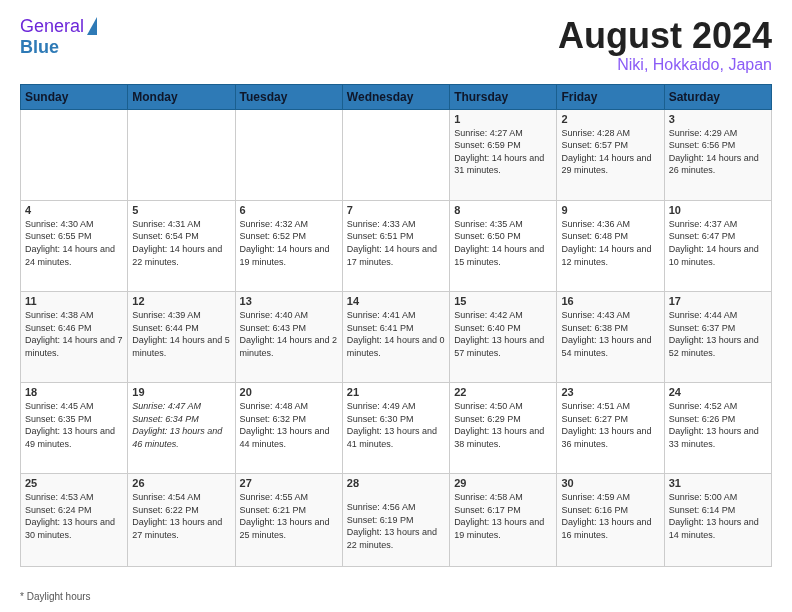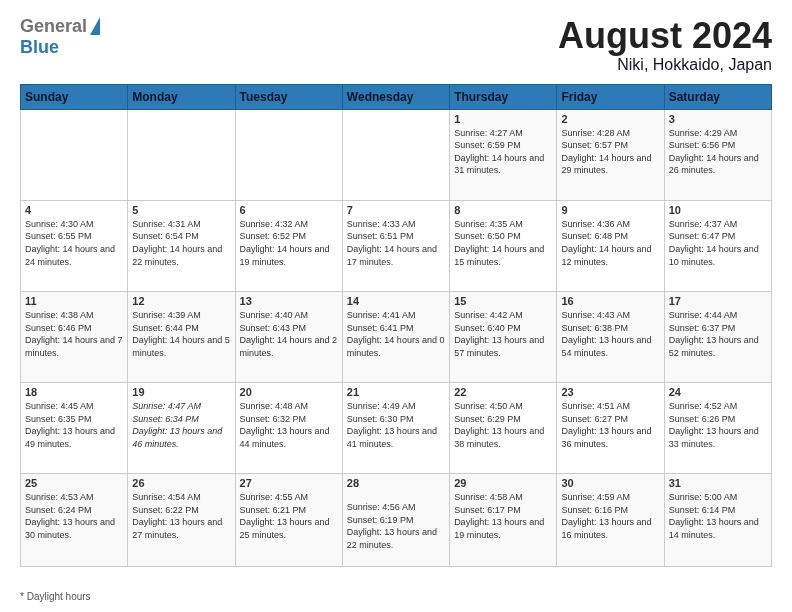--- a/index.html
+++ b/index.html
@@ -27,22 +27,22 @@
       display: flex;
       flex-direction: column;
       align-items: flex-start;
     }
     .logo-text {
       display: flex;
       align-items: center;
     }
     .logo-general {
       font-size: 18px;
-      font-weight: bold;
-      color: #737373;
+      font-weight: normal;
+      color: #6d28d9;
     }
     .logo-blue {
       font-size: 18px;
       font-weight: bold;
       color: #2e7ab6;
     }
     .logo-triangle {
       width: 0;
       height: 0;
       border-left: 10px solid transparent;
@@ -54,21 +54,21 @@
       text-align: right;
     }
     .title-month {
       font-size: 36px;
       font-weight: bold;
       color: #222;
       line-height: 1.1;
     }
     .title-location {
       font-size: 16px;
-      color: #0f172a;
+      color: #8b5cf6;
     }
     .calendar {
       flex: 1;
       border: 1px solid #ccc;
       border-collapse: collapse;
       width: 100%;
       table-layout: fixed;
     }
     .calendar th {
       background: #2e7ab6;

